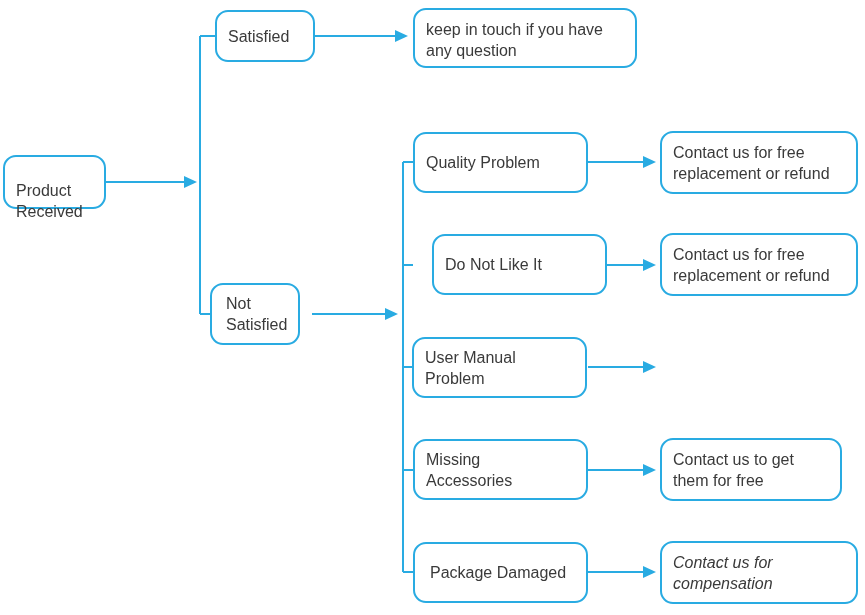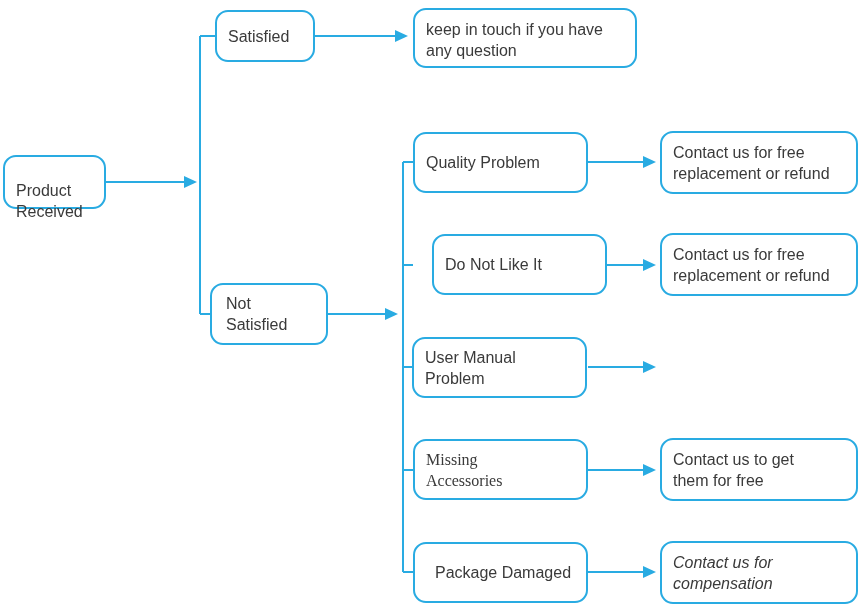--- a/index.html
+++ b/index.html
@@ -42,41 +42,41 @@
   }
   .node span{display:block;}
   
   .n-product span{width:80px;margin-top:37px;}
   .n-satisfied{justify-content:flex-start;text-align:center;}
   .n-keep{align-items:center;padding-top:8px;}
   .n-keep span{width:185px;}
   .n-notsat span{width:76px;}
   .n-notsat{padding-left:14px;}
   .n-usermanual span{width:104px;}
-  .n-missing span{width:92px;font-family:Liberation Serif, serif;}
-  .n-package{padding-left:15px;justify-content:center;}
+  .n-missing span{width:92px;}
+  .n-package{padding-left:15px;}
   .n-replace span{width:172px;}
   .n-instructions span{width:112px;}
   .n-getfree span{width:132px;}
   .n-compensation span{width:112px;font-style:italic;}
 
   
   .p-product{left:3px;top:155px;width:103px;height:54px;}
   .p-satisfied{left:215px;top:10px;width:100px;height:52px;}
   .p-keep{left:413px;top:8px;width:224px;height:60px;}
-  .p-notsat{left:210px;top:283px;width:118px;height:62px;}
+  .p-notsat{left:210px;top:283px;width:90px;height:62px;}
   .p-quality{left:413px;top:132px;width:175px;height:61px;}
   .p-dontlike{left:413px;top:234px;width:175px;height:61px;margin-left:19px;}
   .p-usermanual{left:412px;top:337px;width:175px;height:61px;}
   .p-missing{left:413px;top:439px;width:175px;height:61px;}
   .p-package{left:413px;top:542px;width:175px;height:61px;}
   .p-r1{left:660px;top:131px;width:198px;height:63px;}
   .p-r2{left:660px;top:233px;width:198px;height:63px;}
   .p-r3{left:660px;top:336px;width:198px;height:62px;}
-  .p-r4{left:660px;top:438px;width:198px;height:63px;}
+  .p-r4{left:660px;top:438px;width:182px;height:63px;}
   .p-r5{left:660px;top:541px;width:198px;height:63px;}
 </style>
 </head>
 <body>
 
 <div class="stage">
 
   <svg class="connector-layer" width="865" height="615" viewBox="0 0 865 615" aria-hidden="true">
 
     <line x1="106" y1="182" x2="185" y2="182"></line>

